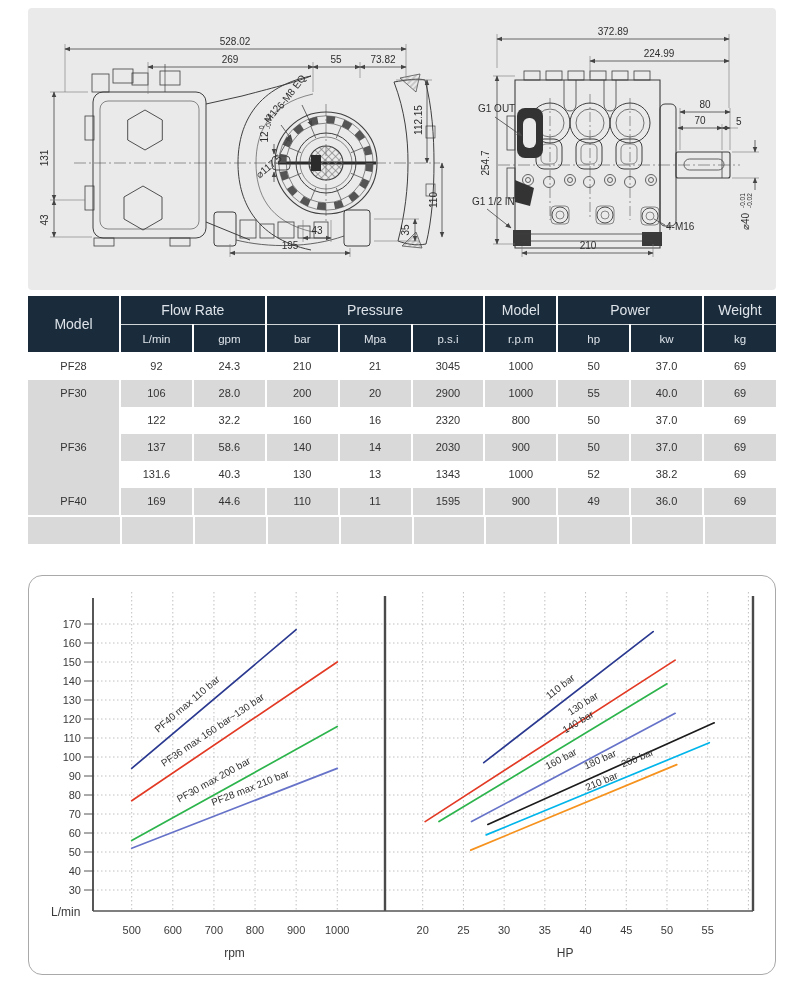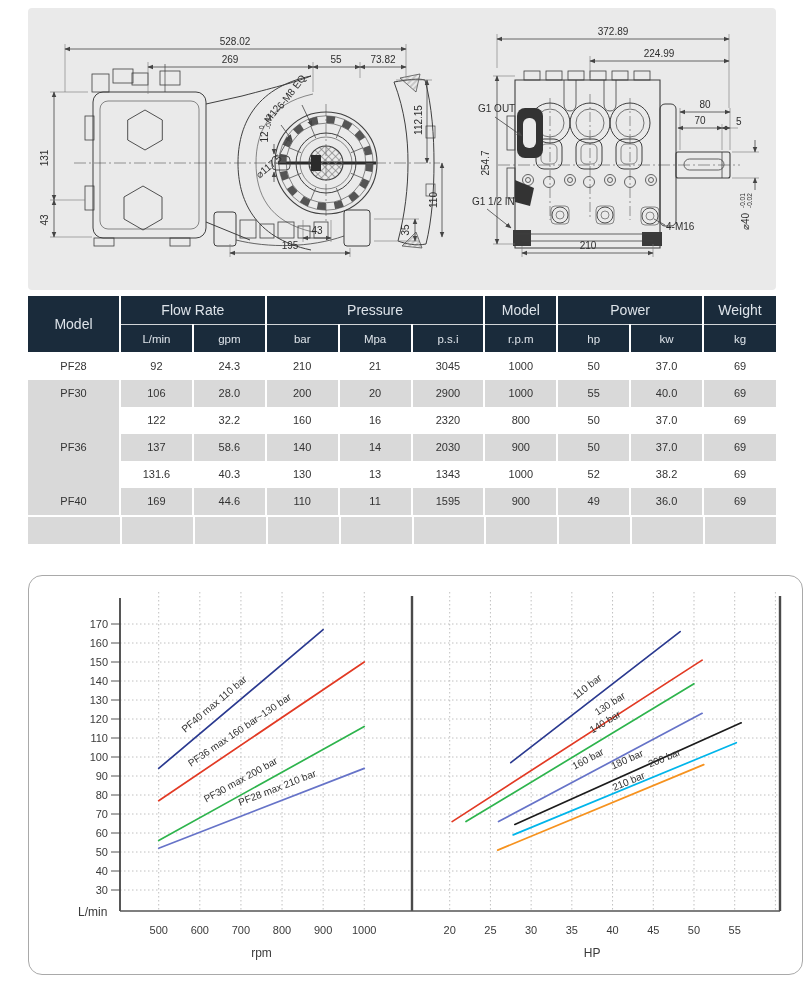--- a/index.html
+++ b/index.html
@@ -21,21 +21,21 @@
   #spec-table th.unit{height:25px;font-size:11.5px;}
   #spec-table th:last-child,#spec-table td:last-child{border-right:none;}
   #spec-table td{font-size:11px;color:#333;text-align:center;height:25px;border-right:2px solid #fff;margin-top:16px;}
   #spec-table tr.gray td{background:#d9d9d9;text-align:center;}
   #spec-table tr.white td{background:#fff;}
   #spec-table td.modelspan{background:#d9d9d9 !important;}
   
   #empty-strip{left:28px;top:517px;width:748px;height:27px;display:grid;grid-template-columns:12.3% repeat(9,1fr);gap:2px;background:#fff;}
   #empty-strip div{background:#d9d9d9;}
   
-  #chart-card{left:28px;top:575px;width:746px;height:398px;background:#fff;border:1px solid #a9a9a9;border-radius:14px;overflow:hidden;padding-left:27px;}
+  #chart-card{left:28px;top:575px;width:746px;height:398px;background:#fff;border:1px solid #a9a9a9;border-radius:14px;overflow:hidden;}
   .ticktxt{font-size:11px;fill:#3a3a3a;}
   .axlbl{font-size:12px;fill:#3a3a3a;}
   .serlbl{font-size:10px;fill:#333;}
 </style>
 </head>
 <body>
 
 <div class="abs" id="drawings-panel">
 <svg width="748" height="282" viewBox="0 0 748 282">
   <defs>

